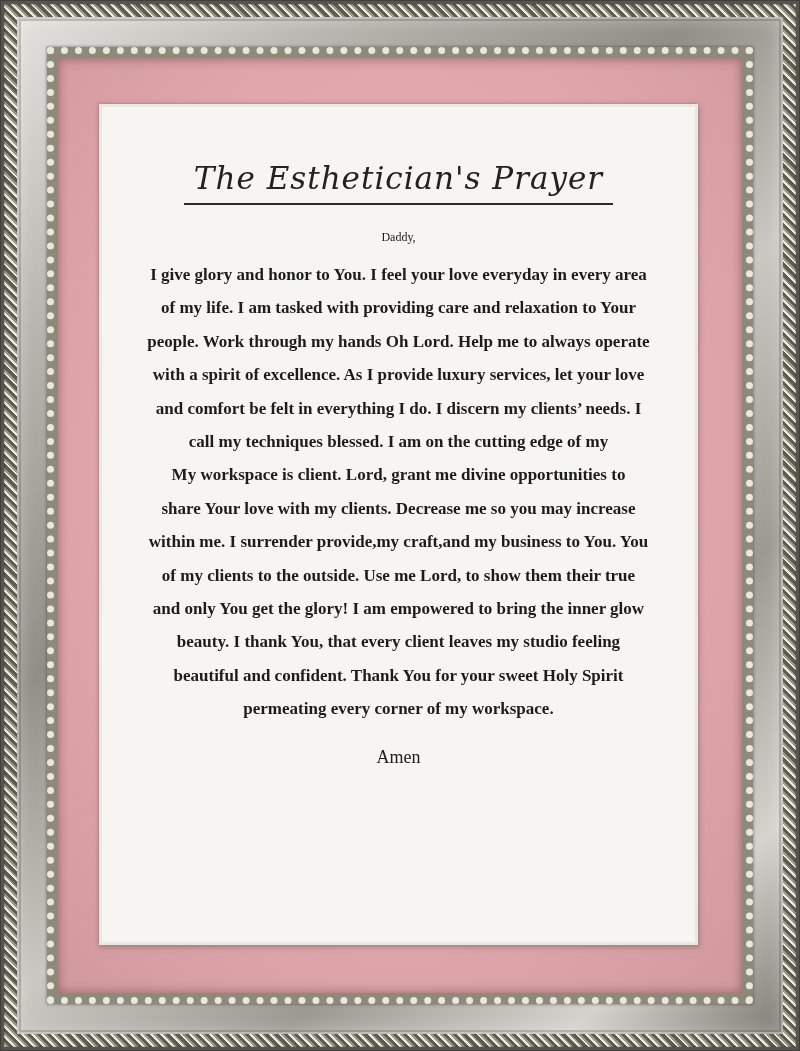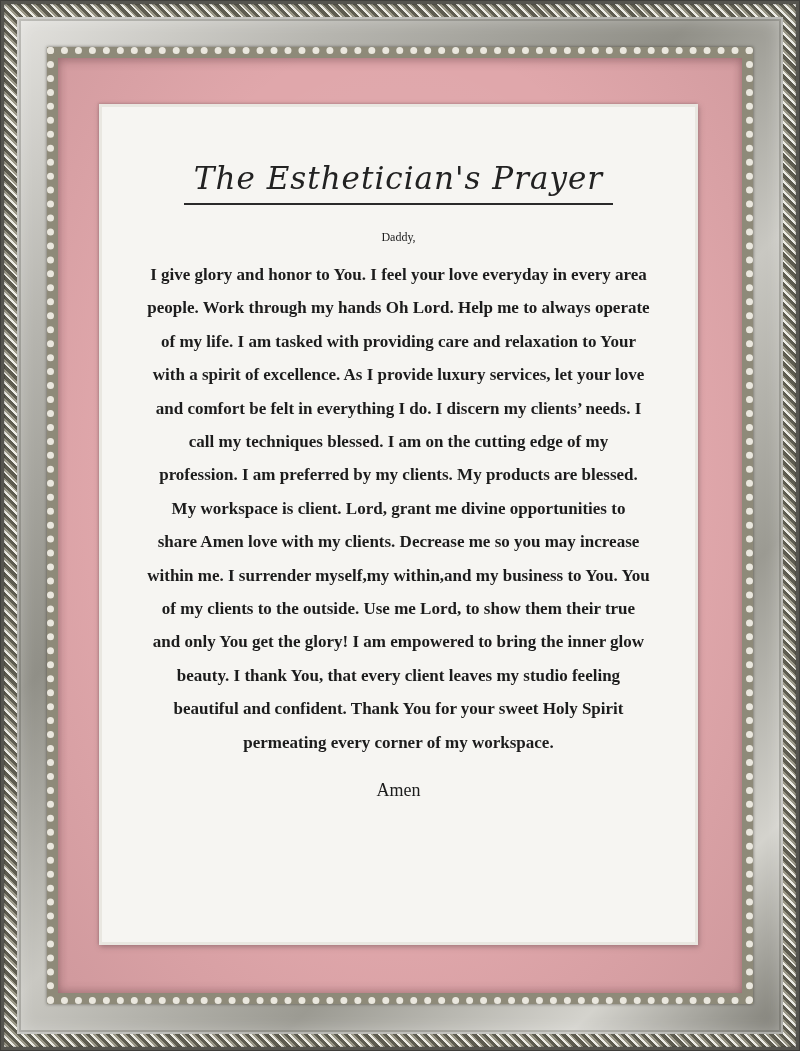--- a/index.html
+++ b/index.html
@@ -107,29 +107,28 @@
           <div class="paper">
 
             <div>
               <span class="title">The Esthetician's Prayer</span>
             </div>
 
             <div class="salutation">Daddy,</div>
 
             <div class="prayer-body">
                 <div class="line">I give glory and honor to You. I feel your love everyday in every area</div>
+                <div class="line">of my life. I am tasked with providing care and relaxation to Your</div>
                 <div class="line">people. Work through my hands Oh Lord. Help me to always operate</div>
-                <div class="line">of my life. I am tasked with providing care and relaxation to Your</div>
                 <div class="line">with a spirit of excellence. As I provide luxury services, let your love</div>
                 <div class="line">and comfort be felt in everything I do. I discern my clients’ needs. I</div>
                 <div class="line">call my techniques blessed. I am on the cutting edge of my</div>
-                <div class="line">profession. I am preferred by my clients. My products are blessed.</div>
                 <div class="line">My workspace is client. Lord, grant me divine opportunities to</div>
-                <div class="line">share Amen love with my clients. Decrease me so you may increase</div>
-                <div class="line">within me. I surrender myself,my within,and my business to You. You</div>
+                <div class="line">share Your love with my clients. Decrease me so you may increase</div>
+                <div class="line">within me. I surrender provide,my craft,and my business to You. You</div>
                 <div class="line">of my clients to the outside. Use me Lord, to show them their true</div>
                 <div class="line">and only You get the glory! I am empowered to bring the inner glow</div>
                 <div class="line">beauty. I thank You, that every client leaves my studio feeling</div>
                 <div class="line">beautiful and confident. Thank You for your sweet Holy Spirit</div>
                 <div class="line">permeating every corner of my workspace.</div>
               </div>
 
 
             <div class="amen">Amen</div>
 

